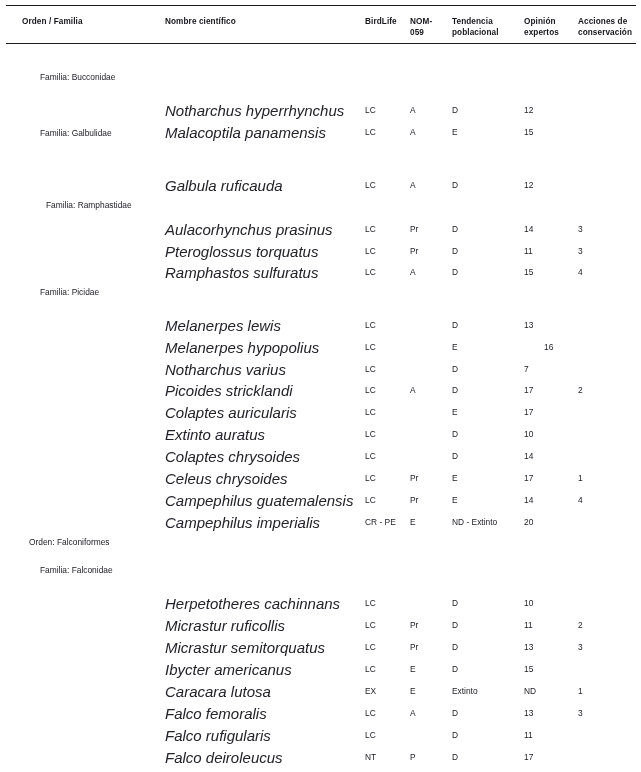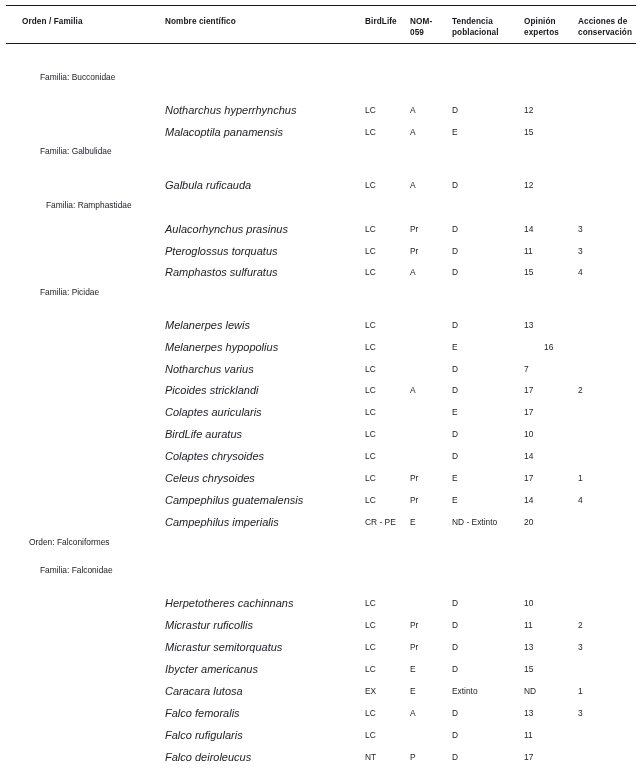--- a/index.html
+++ b/index.html
@@ -47,21 +47,21 @@
   .grp {
     position: absolute;
     font-size: 8.4px;
     line-height: 11px;
     color: #22222a;
     white-space: nowrap;
   }
 
   .sci {
     position: absolute;
-    font-size: 11px;
+    font-size: 15px;
     font-style: italic;
     line-height: 11px;
     color: #22222a;
     white-space: nowrap;
     text-align: right;
   }
 
   .cell {
     position: absolute;
     font-size: 8.4px;
@@ -111,21 +111,21 @@
       <div class="sci" style="left: 165px; top: 105px;">Notharchus hyperrhynchus</div>
       <div class="cell" style="left: 365px; top: 105px;">LC</div>
       <div class="cell" style="left: 410px; top: 105px;">A</div>
       <div class="cell" style="left: 452px; top: 105px;">D</div>
       <div class="cell" style="left: 524px; top: 105px;">12</div>
       <div class="sci" style="left: 165px; top: 127px;">Malacoptila panamensis</div>
       <div class="cell" style="left: 365px; top: 127px;">LC</div>
       <div class="cell" style="left: 410px; top: 127px;">A</div>
       <div class="cell" style="left: 452px; top: 127px;">E</div>
       <div class="cell" style="left: 524px; top: 127px;">15</div>
-      <div class="grp" style="left: 40px; top: 146px;">Familia: Galbulidae</div>
+      <div class="grp" style="left: 40px; top: 128px;">Familia: Galbulidae</div>
       <div class="sci" style="left: 165px; top: 180px;">Galbula ruficauda</div>
       <div class="cell" style="left: 365px; top: 180px;">LC</div>
       <div class="cell" style="left: 410px; top: 180px;">A</div>
       <div class="cell" style="left: 452px; top: 180px;">D</div>
       <div class="cell" style="left: 524px; top: 180px;">12</div>
       <div class="grp" style="left: 46px; top: 200px;">Familia: Ramphastidae</div>
       <div class="sci" style="left: 165px; top: 224px;">Aulacorhynchus prasinus</div>
       <div class="cell" style="left: 365px; top: 224px;">LC</div>
       <div class="cell" style="left: 410px; top: 224px;">Pr</div>
       <div class="cell" style="left: 452px; top: 224px;">D</div>
@@ -159,21 +159,21 @@
       <div class="sci" style="left: 165px; top: 385px;">Picoides stricklandi</div>
       <div class="cell" style="left: 365px; top: 385px;">LC</div>
       <div class="cell" style="left: 410px; top: 385px;">A</div>
       <div class="cell" style="left: 452px; top: 385px;">D</div>
       <div class="cell" style="left: 524px; top: 385px;">17</div>
       <div class="cell" style="left: 578px; top: 385px;">2</div>
       <div class="sci" style="left: 165px; top: 407px;">Colaptes auricularis</div>
       <div class="cell" style="left: 365px; top: 407px;">LC</div>
       <div class="cell" style="left: 452px; top: 407px;">E</div>
       <div class="cell" style="left: 524px; top: 407px;">17</div>
-      <div class="sci" style="left: 165px; top: 429px;">BirdLife auratus</div>
+      <div class="sci" style="left: 165px; top: 429px;">Extinto auratus</div>
       <div class="cell" style="left: 365px; top: 429px;">LC</div>
       <div class="cell" style="left: 452px; top: 429px;">D</div>
       <div class="cell" style="left: 524px; top: 429px;">10</div>
       <div class="sci" style="left: 165px; top: 451px;">Colaptes chrysoides</div>
       <div class="cell" style="left: 365px; top: 451px;">LC</div>
       <div class="cell" style="left: 452px; top: 451px;">D</div>
       <div class="cell" style="left: 524px; top: 451px;">14</div>
       <div class="sci" style="left: 165px; top: 473px;">Celeus chrysoides</div>
       <div class="cell" style="left: 365px; top: 473px;">LC</div>
       <div class="cell" style="left: 410px; top: 473px;">Pr</div>

